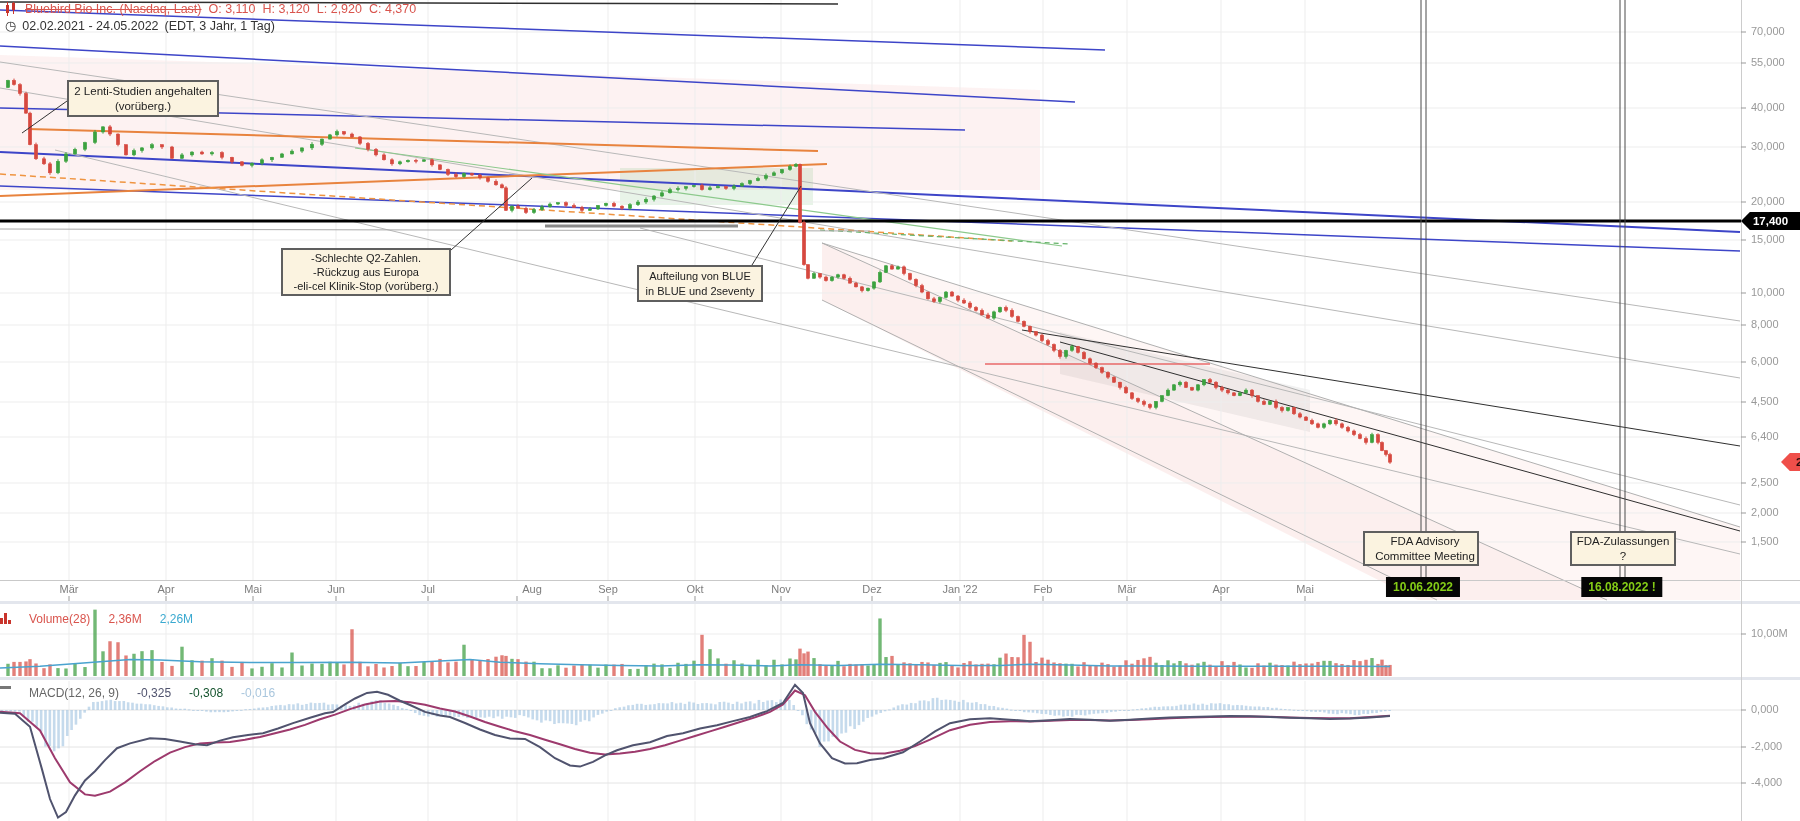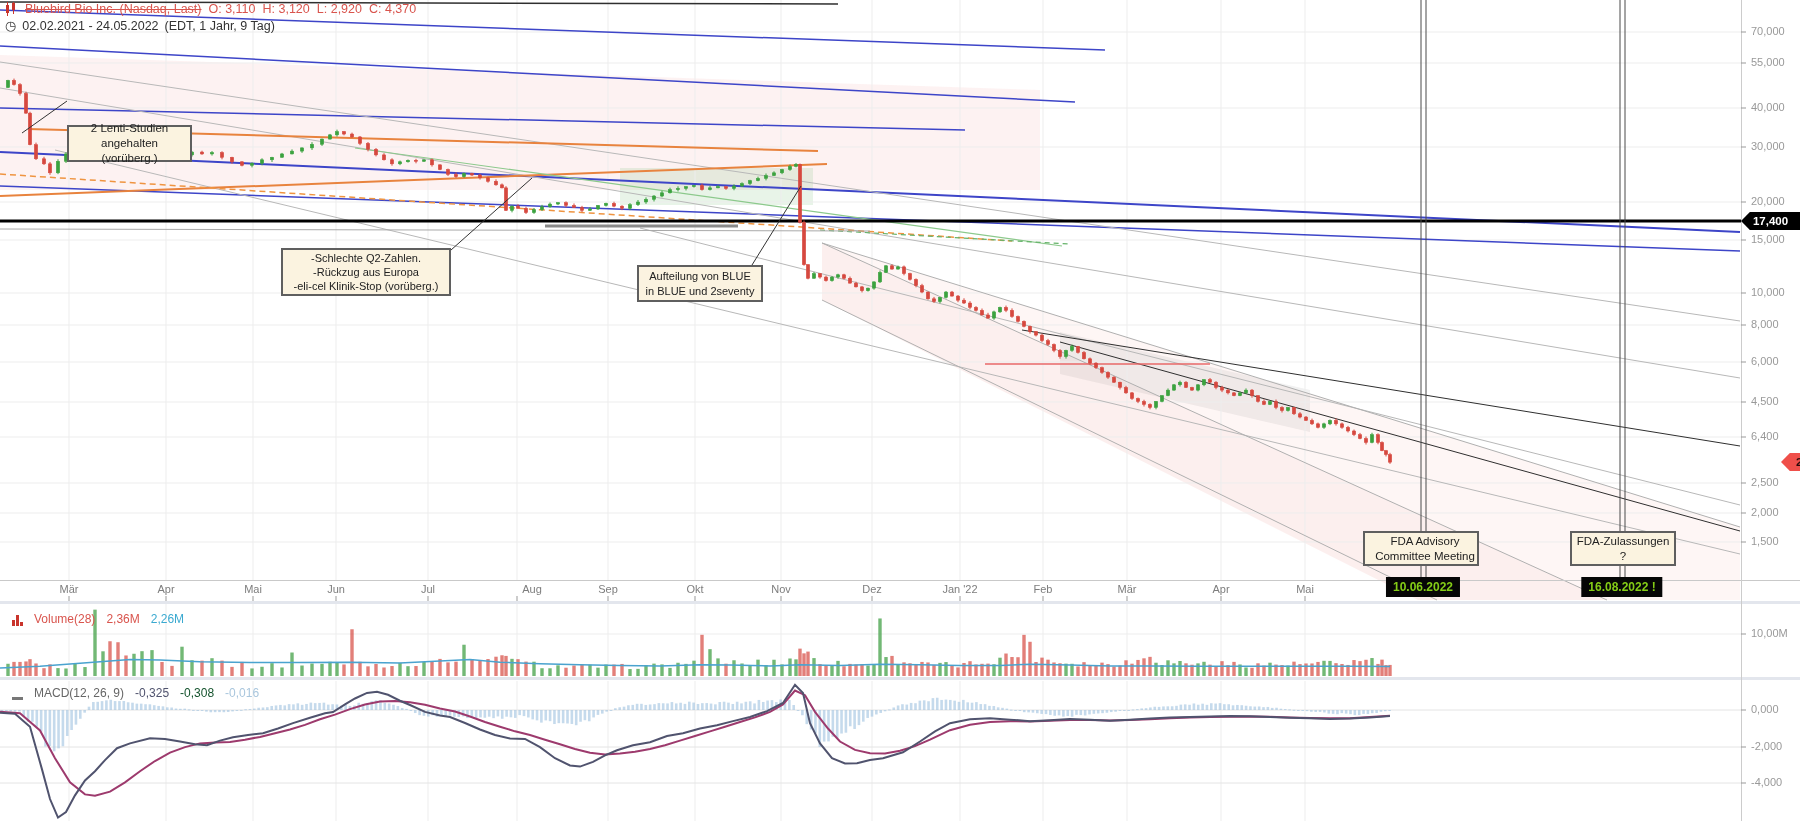--- a/index.html
+++ b/index.html
@@ -15,21 +15,21 @@
   .plabel{position:absolute;left:1751px;font-size:11px;color:#999;z-index:20;}
   .mlabel{position:absolute;top:583px;font-size:11px;color:#7d7d7d;transform:translateX(-50%);z-index:20;}
   .badge{position:absolute;left:1741px;width:59px;height:18px;font-size:11.5px;font-weight:bold;
          text-align:center;line-height:18px;z-index:25;
          clip-path:polygon(0 50%,15% 0,100% 0,100% 100%,15% 100%);}
   .date-badge{position:absolute;height:20px;background:#060606;color:#84cc16;font-size:12px;font-weight:bold;
               line-height:20px;padding:0 7px;transform:translateX(-50%);white-space:nowrap;z-index:26;}
   .ann{position:absolute;border:2px solid #5f5f5f;background:#fbf3e0;color:#222;display:flex;
        flex-direction:column;justify-content:center;text-align:center;box-sizing:border-box;
        line-height:1.3;z-index:24;}
-  .legend{position:absolute;left:12px;font-size:12px;display:flex;gap:11px;align-items:flex-end;
+  .legend{position:absolute;left:0;font-size:12px;display:flex;gap:18px;align-items:flex-start;
           z-index:22;white-space:nowrap;}
   .lg-red{color:#d9544d;} .lg-cyan{color:#3aa9d0;}
   .lg-gray{color:#666;} .lg-dark{color:#50536e;} .lg-mag{color:#14532d;} .lg-light{color:#a9c6dd;}
   .vicon{display:inline-flex;align-items:flex-end;gap:1px;height:12px;}
   .vicon i{display:block;width:3px;background:#c9342c;}
   .micon{display:inline-block;width:11px;height:3px;background:#777;}
 </style>
 </head>
 <body>
 
@@ -1122,21 +1122,21 @@
     <span class="title">Bluebird Bio Inc. (Nasdaq, Last)</span>
     <span>O: 3,110</span>
     <span>H: 3,120</span>
     <span>L: 2,920</span>
     <span>C: 4,370</span>
   </div>
 
   <div class="hdr2">
     <span class="clock">◷</span>
     <span>02.02.2021 - 24.05.2022</span>
-    <span>(EDT, 1 Jahr, 9 Tag)</span>
+    <span>(EDT, 3 Jahr, 1 Tag)</span>
   </div>
 
   <div class="legend" style="top:612px">
     <span class="vicon">
         <i style="height:6px"></i>
         <i style="height:11px"></i>
         <i style="height:4px"></i>
       </span>
     <span class="lg-red">Volume(28)</span>
     <span class="lg-red">2,36M</span>
@@ -1182,21 +1182,21 @@
       <div class="mlabel" style="left: 872px;">Dez</div>
       <div class="mlabel" style="left: 960px;">Jan '22</div>
       <div class="mlabel" style="left: 1043px;">Feb</div>
       <div class="mlabel" style="left: 1127px;">Mär</div>
       <div class="mlabel" style="left: 1221px;">Apr</div>
       <div class="mlabel" style="left: 1305px;">Mai</div>
       <div class="badge" style="top: 212px; background: rgb(0, 0, 0); color: rgb(255, 255, 255);">17,400</div>
       <div class="badge" style="top: 453px; background: rgb(239, 79, 74); color: rgb(43, 11, 11); margin-left: 40px;">2,940</div>
       <div class="date-badge" style="left: 1423px; top: 577px;">10.06.2022</div>
       <div class="date-badge" style="left: 1622px; top: 577px;">16.08.2022  !</div>
-      <div class="ann" style="left: 67px; top: 80px; width: 125px; height: 37px; font-size: 11.5px; margin-top: 45px;">
+      <div class="ann" style="left: 67px; top: 80px; width: 152px; height: 37px; font-size: 11.5px;">
         <div>2 Lenti-Studien angehalten</div>
         <div>(vorüberg.)</div>
       </div>
       <div class="ann" style="left: 281px; top: 248px; width: 170px; height: 48px; font-size: 11px;">
         <div>-Schlechte Q2-Zahlen.</div>
         <div>-Rückzug aus Europa</div>
         <div>-eli-cel Klinik-Stop (vorüberg.)</div>
       </div>
       <div class="ann" style="left: 637px; top: 265px; width: 126px; height: 37px; font-size: 11px;">
         <div>Aufteilung von BLUE</div>

